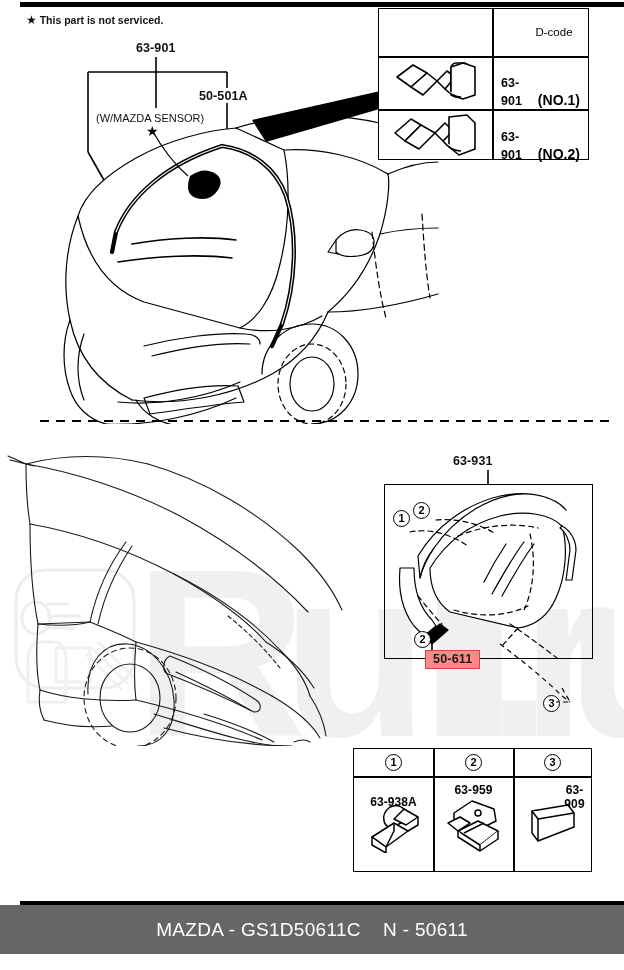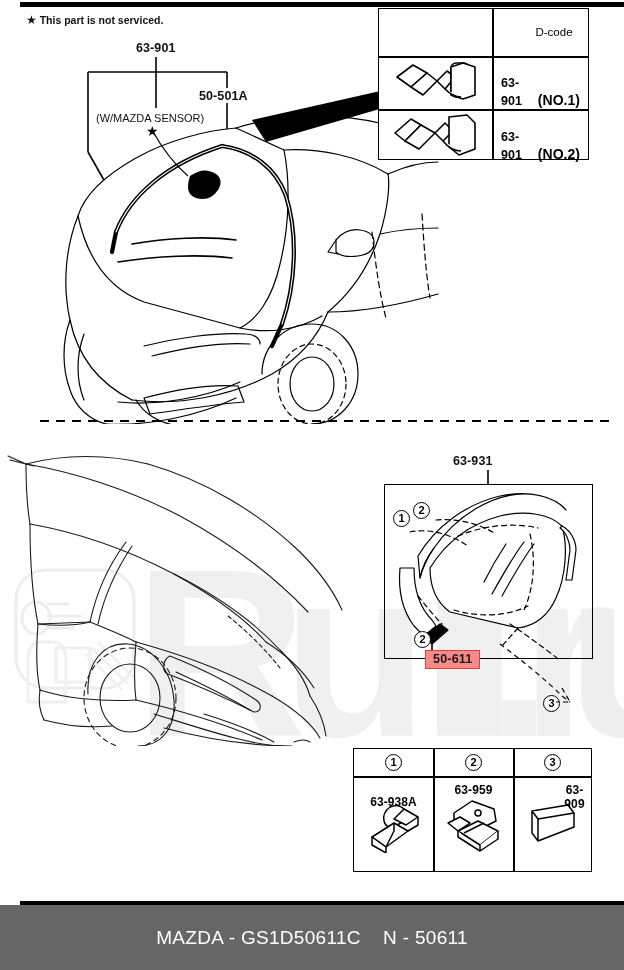--- a/index.html
+++ b/index.html
@@ -60,21 +60,21 @@
     text-align:center;font-size:12px;font-weight:700;padding-top:5px;letter-spacing:.1px;
   }
   .circnum{
     display:inline-flex;align-items:center;justify-content:center;
     width:17px;height:17px;border:1.5px solid #000;border-radius:50%;
     font-size:11px;font-weight:700;line-height:1;box-sizing:border-box;background:#fff;
   }
   .callout{position:absolute;}
   
   #footer{
-    position:absolute;left:0;top:905px;width:624px;height:65px;
+    position:absolute;left:0;top:905px;width:624px;height:49px;
     background:#666666;display:flex;align-items:center;justify-content:center;
   }
   #footer .ftxt{
     color:#fff;font-size:19px;font-weight:400;letter-spacing:.3px;white-space:pre;
   }
   #topbar{position:absolute;left:20px;top:2px;width:604px;height:5px;background:#000;}
   #blackstrip{position:absolute;left:20px;top:901px;width:604px;height:5px;background:#000;}
   
   #wm{position:absolute;left:0;top:548px;width:624px;height:360px;pointer-events:none;}
 </style>

